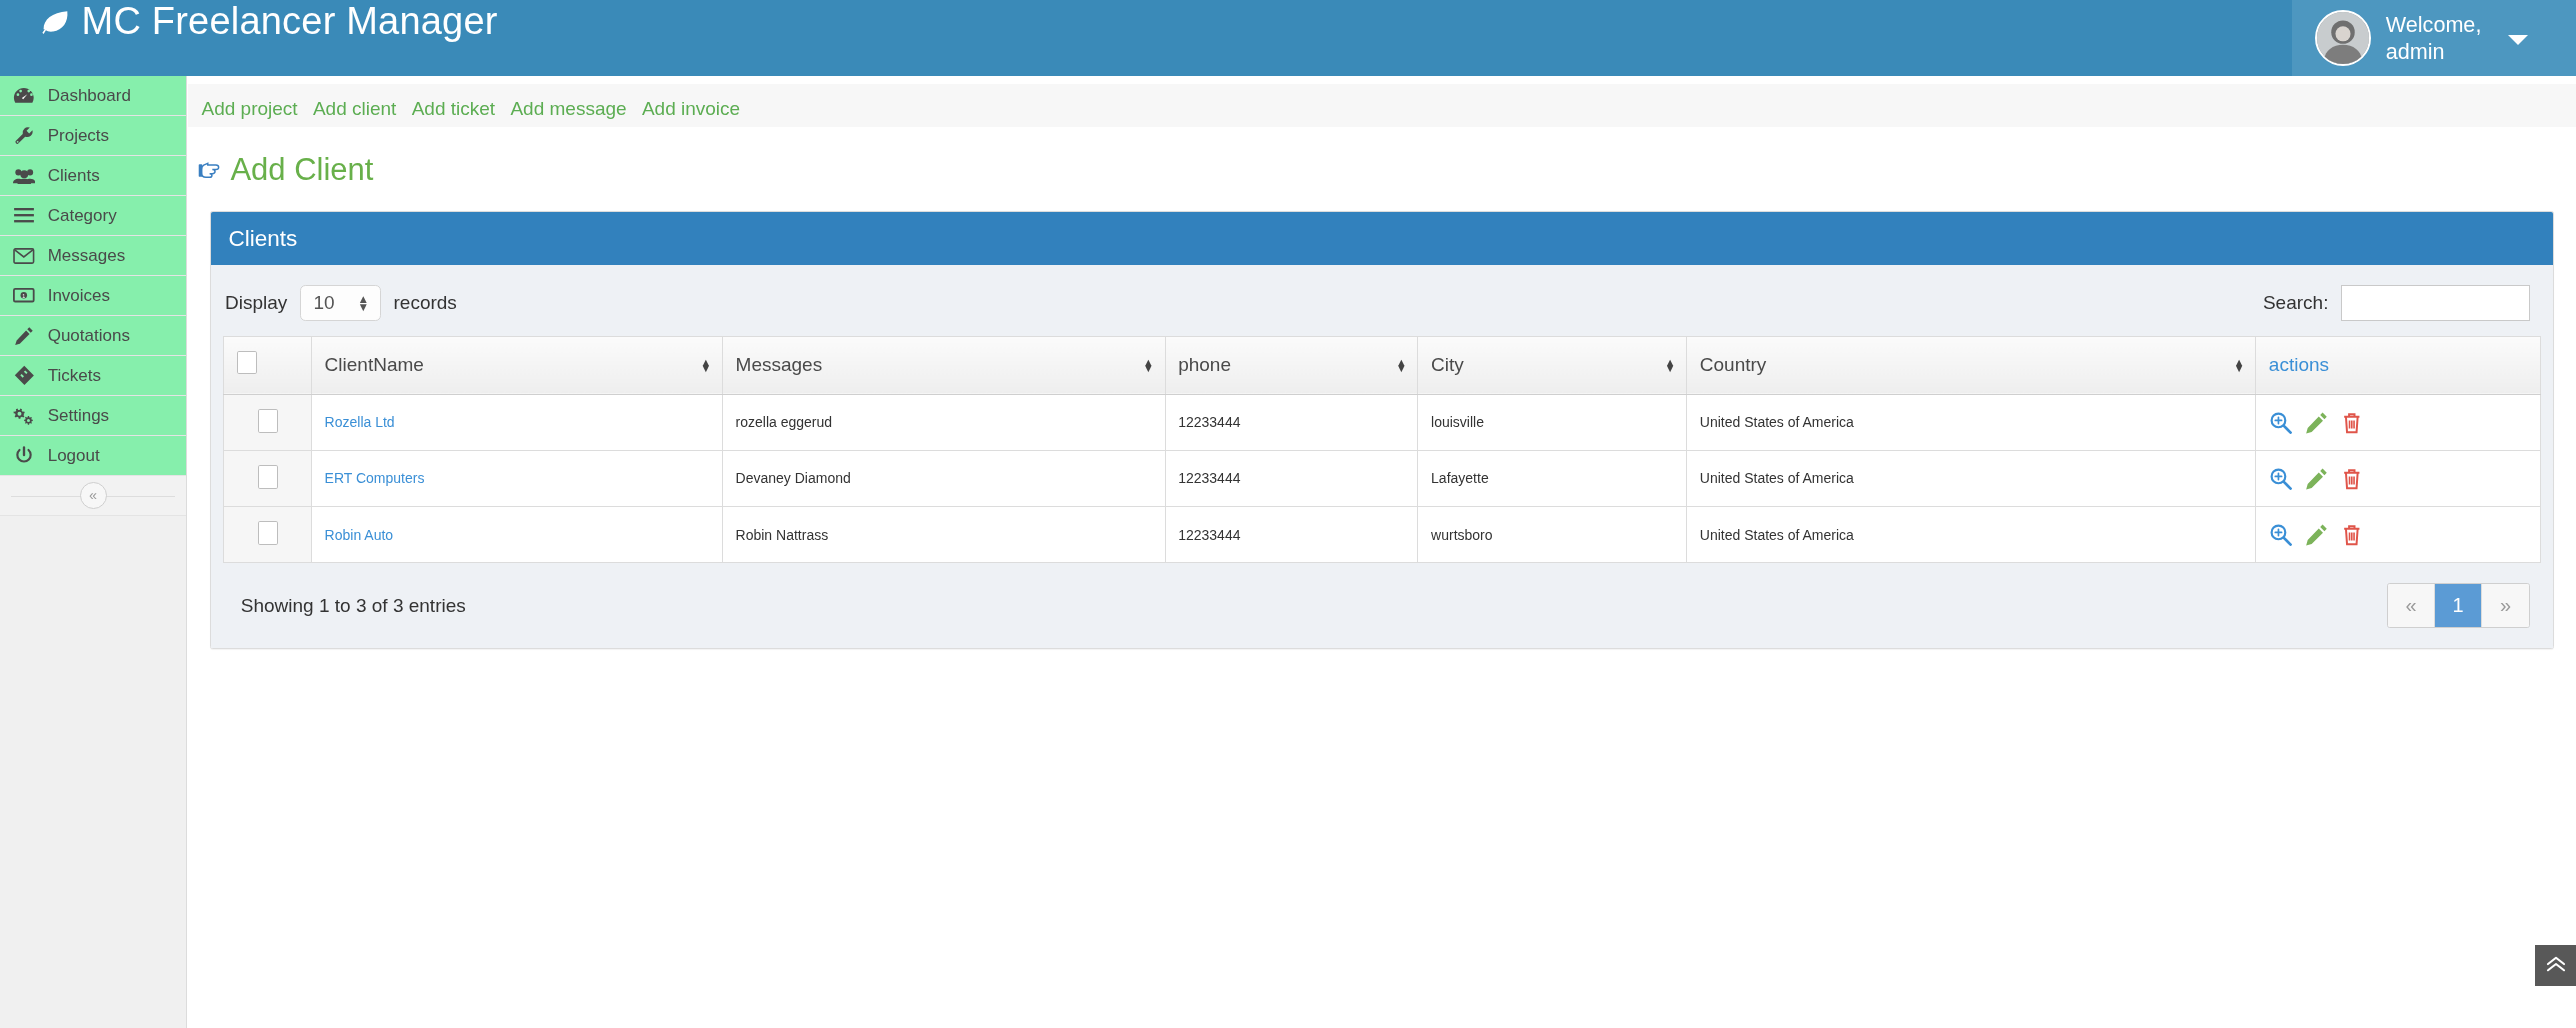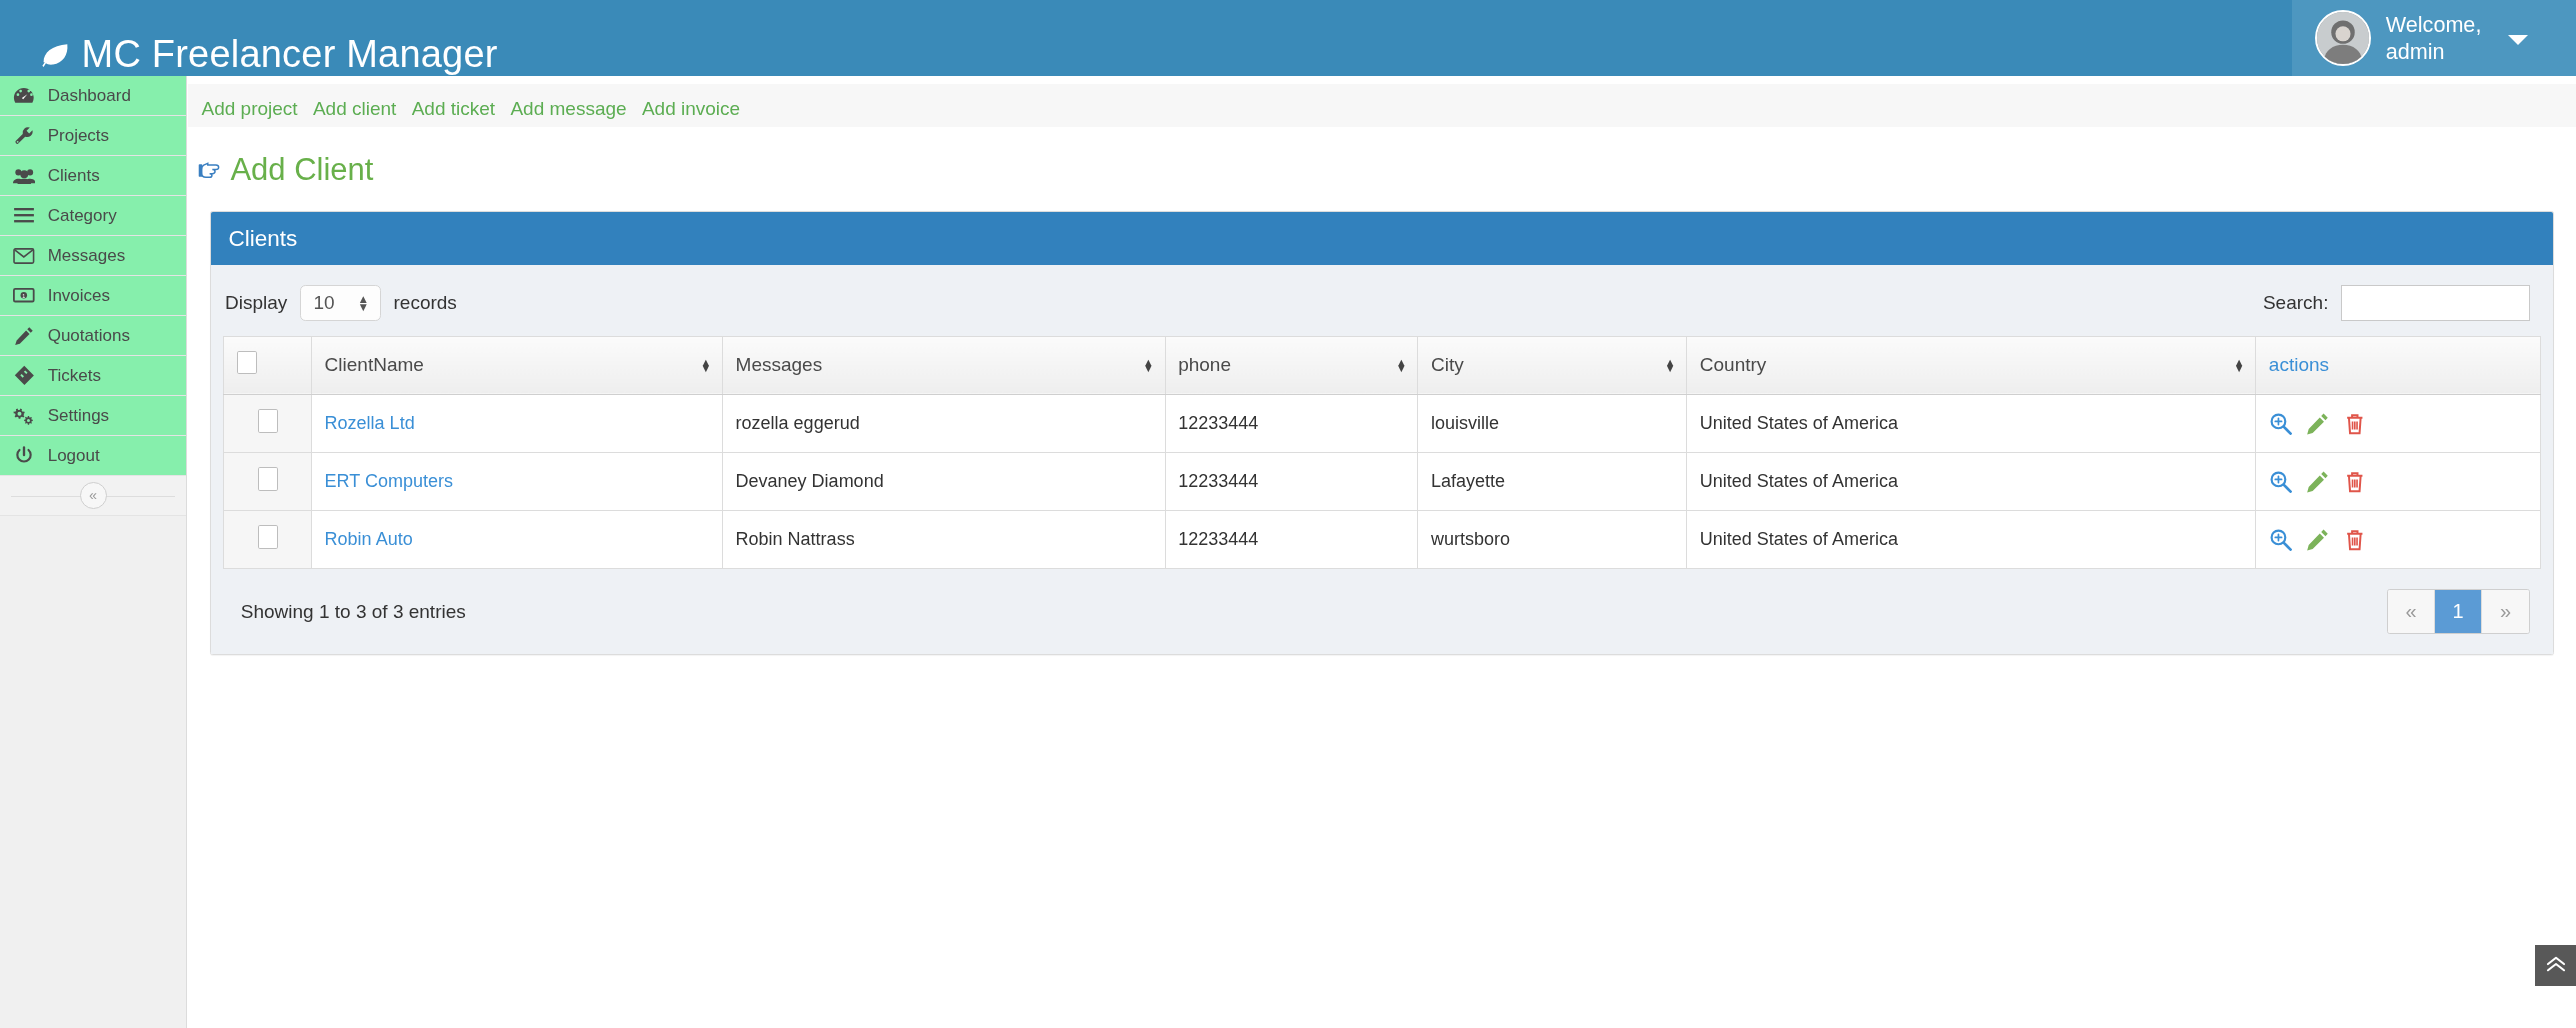--- a/index.html
+++ b/index.html
@@ -9,21 +9,21 @@
     font-family: "Liberation Sans", sans-serif;
     background: #ffffff;
     overflow: hidden;
     color: #333;
   }
 
   
   .topbar {
     position: absolute; top:0; left:0; width:2576px; height:76px;
     background:#3a8ab8;
-    display:flex; align-items:flex-end;
+    display:flex; align-items:flex-start;
   }
   .brand {
     display:flex; align-items:center; gap:0px;
     padding-left:40px; color:#fff;
     font-size:38px; font-weight:400; letter-spacing:0.2px;
   }
   .leaf-icon { width:38px; height:38px; margin-right:3.6px; display:block; }
   .userbox {
     position:absolute; right:0; top:0; height:76px; width:284px;
     background:#4d97c0;
@@ -134,21 +134,21 @@
     font-size:19px; font-weight:400; color:#4a4a4a;
     text-align:left; padding:14.4px 12.6px; position:relative; height:50px;
   }
   table.dt th.col-actions { color:#3a8fd6; }
   .sortico {
     position:absolute; right:10.8px; top:50%; transform:translateY(-50%);
     display:flex; flex-direction:column; line-height:6.3px; color:#444;
   }
   .sortico span { font-size:10.8px; }
   table.dt td {
-    border:0.9px solid #dcdcdc; font-size:18px; color:#333;
+    border:0.9px solid #dcdcdc; font-size:14px; color:#333;
     padding:14.4px 12.6px; height:56px; vertical-align:middle;margin-top:44px;
   }
   td.cb-cell, th.cb-cell { background:#f6f6f6; width:50px; text-align:center; padding:14.4px 0; }
   .cbox { width:20px; height:23.4px; border:0.9px solid #bdbdbd; background:#fff; display:inline-block; border-radius:1.8px; }
   .link-blue { color:#3a8fd6; text-decoration:none; }
   .actions-cell { white-space:nowrap; }
   .actions-cell svg { display:inline-block; vertical-align:middle; margin-right:9px; }
 
   .table-footer {
     display:flex; align-items:center; justify-content:space-between;

